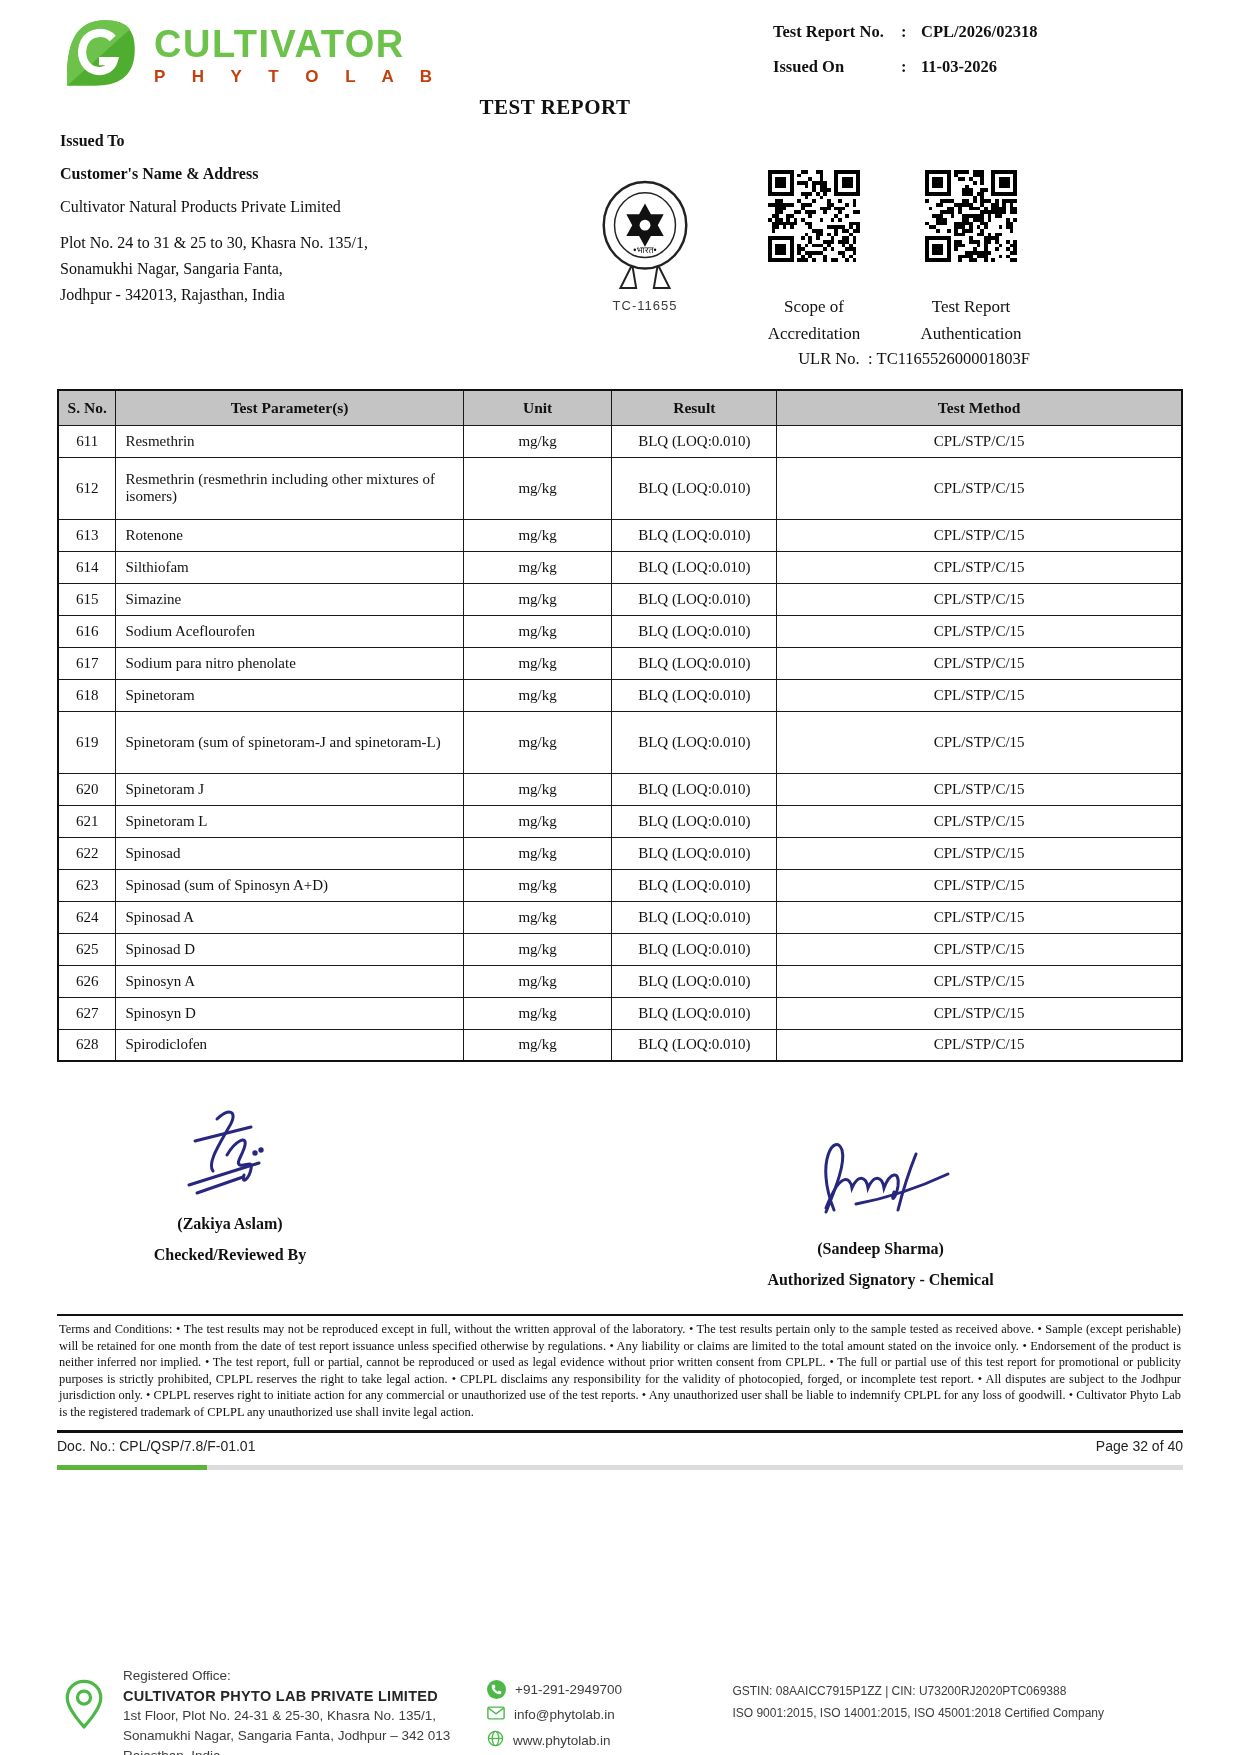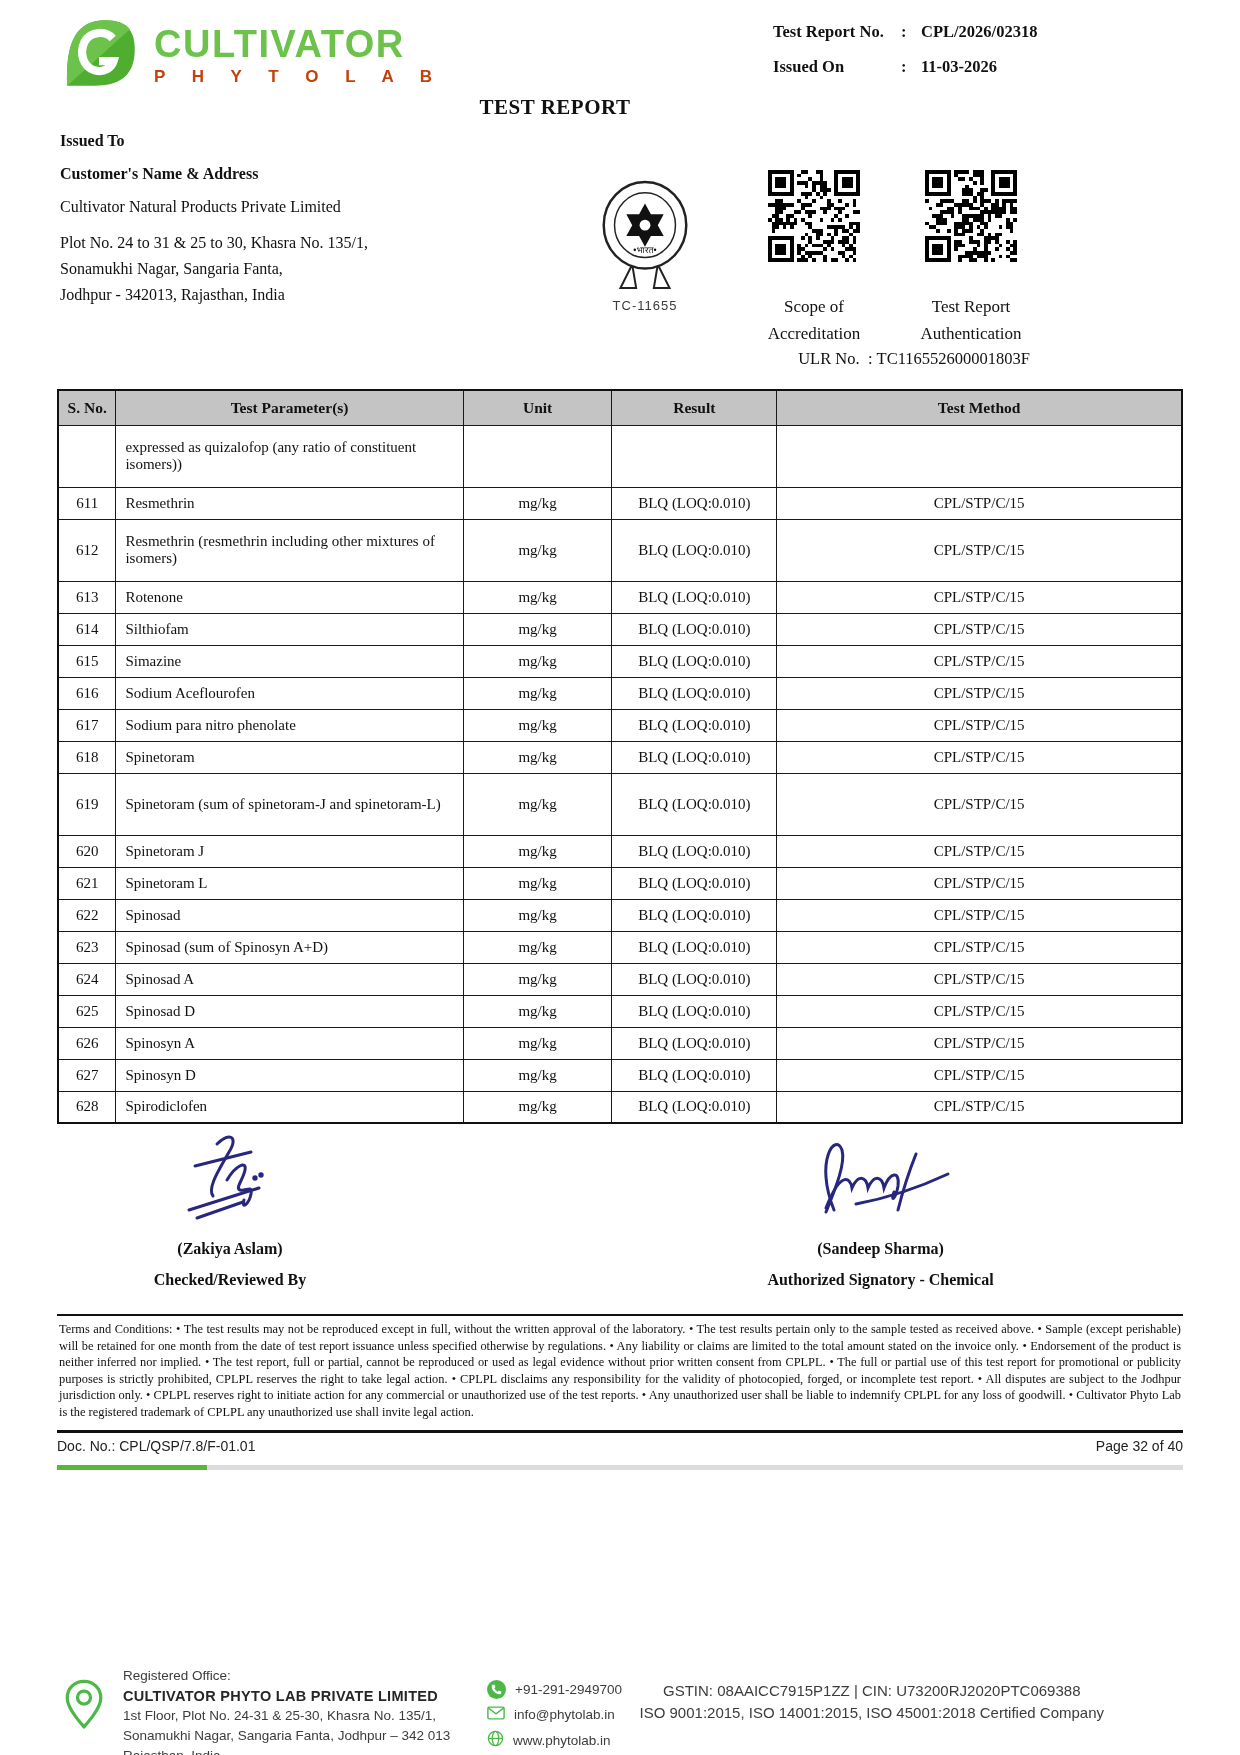--- a/index.html
+++ b/index.html
@@ -45,21 +45,21 @@
   
   .tbl { position:absolute; top:389px; left:57px; width:1126px; border-collapse:collapse; font-size:15px; border:2px solid #111; }
   .tbl th, .tbl td { border:1px solid #1a1a1a; }
   .tbl th { background:#c4c4c4; height:35px; font-size:15.5px; font-weight:700; }
   .tbl td { text-align:center; padding:3px 4px; }
   .tbl td.param { text-align:left; padding:3px 9px; }
   tr.row-std { height:32px; }
   tr.row-tall { height:62px; }
   
   .sig { position:absolute; text-align:center; }
-  .sig-left { left:100px; top:1130px; width:260px; }
+  .sig-left { left:100px; top:1105px; width:260px; }
   .sig-right{ left:733px; top:1130px; width:295px; }
   .sig svg { display:block; margin:0 auto; }
   .sig-name { font-size:16px; font-weight:700; margin-top:10px; }
   .sig-role { font-size:16px; font-weight:700; margin-top:13px; }
   
   .terms { position:absolute; left:57px; top:1314px; width:1126px;
            border-top:2.5px solid #111; border-bottom:3px solid #111;
            padding:5px 2px 9px 2px; font-size:12.4px; line-height:16.6px; text-align:justify; color:#101010;}
   .terms .tc-label { font-weight:400; }
   
@@ -68,21 +68,21 @@
   .divider { position:absolute; left:57px; top:1465px; width:1126px; height:5px;
              background:linear-gradient(to right,#5cb53a 0,#5cb53a 150px,#dcdcdc 150px,#dcdcdc 100%); }
   
   .footer { font-family:"Liberation Sans", sans-serif; color:#3c3c3c; }
   .pin { position:absolute; left:62px; top:1678px; }
   .regoffice { position:absolute; left:123px; top:1666px; font-size:13.5px; line-height:20px; }
   .regoffice .company { font-weight:700; font-size:14.5px; color:#262626; letter-spacing:.3px; }
   .contacts { position:absolute; left:487px; top:1680px; font-size:13.5px; }
   .contacts .crow { display:flex; align-items:center; gap:9px; margin-bottom:7px; }
   .cicon-phone { width:19px; height:19px; border-radius:50%; background:#4db848; display:flex; align-items:center; justify-content:center; }
-  .corp { position:absolute; right:136px; top:1680px; text-align:center; font-size:15px; line-height:22px; }
+  .corp { position:absolute; right:136px; top:1680px; text-align:left; font-size:12px; line-height:22px; }
 </style>
 </head>
 <body>
 
 <div class="page">
 
   <div class="logo">
     <span>
       <svg width="82" height="78" viewBox="0 0 90 84">
         <path d="M10,78 C8,30 20,6 52,6 C76,6 86,18 84,44 C82,68 66,78 40,78 Z" fill="#4fae2f"></path>
@@ -567,27 +567,20 @@
     <thead>
       <tr>
         <th>S. No.</th>
         <th>Test Parameter(s)</th>
         <th>Unit</th>
         <th>Result</th>
         <th>Test Method</th>
       </tr>
     </thead>
     <tbody>
-      <tr class="row-tall">
-          <td></td>
-          <td class="param">expressed as quizalofop (any ratio of constituent isomers))</td>
-          <td></td>
-          <td></td>
-          <td></td>
-        </tr>
       <tr class="row-std">
           <td>611</td>
           <td class="param">Resmethrin</td>
           <td>mg/kg</td>
           <td>BLQ (LOQ:0.010)</td>
           <td>CPL/STP/C/15</td>
         </tr>
       <tr class="row-tall">
           <td>612</td>
           <td class="param">Resmethrin (resmethrin including other mixtures of isomers)</td>

